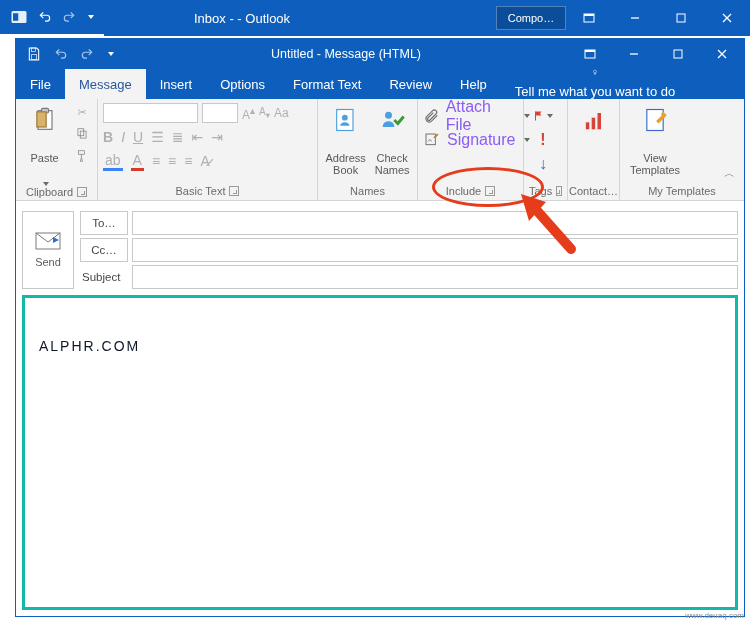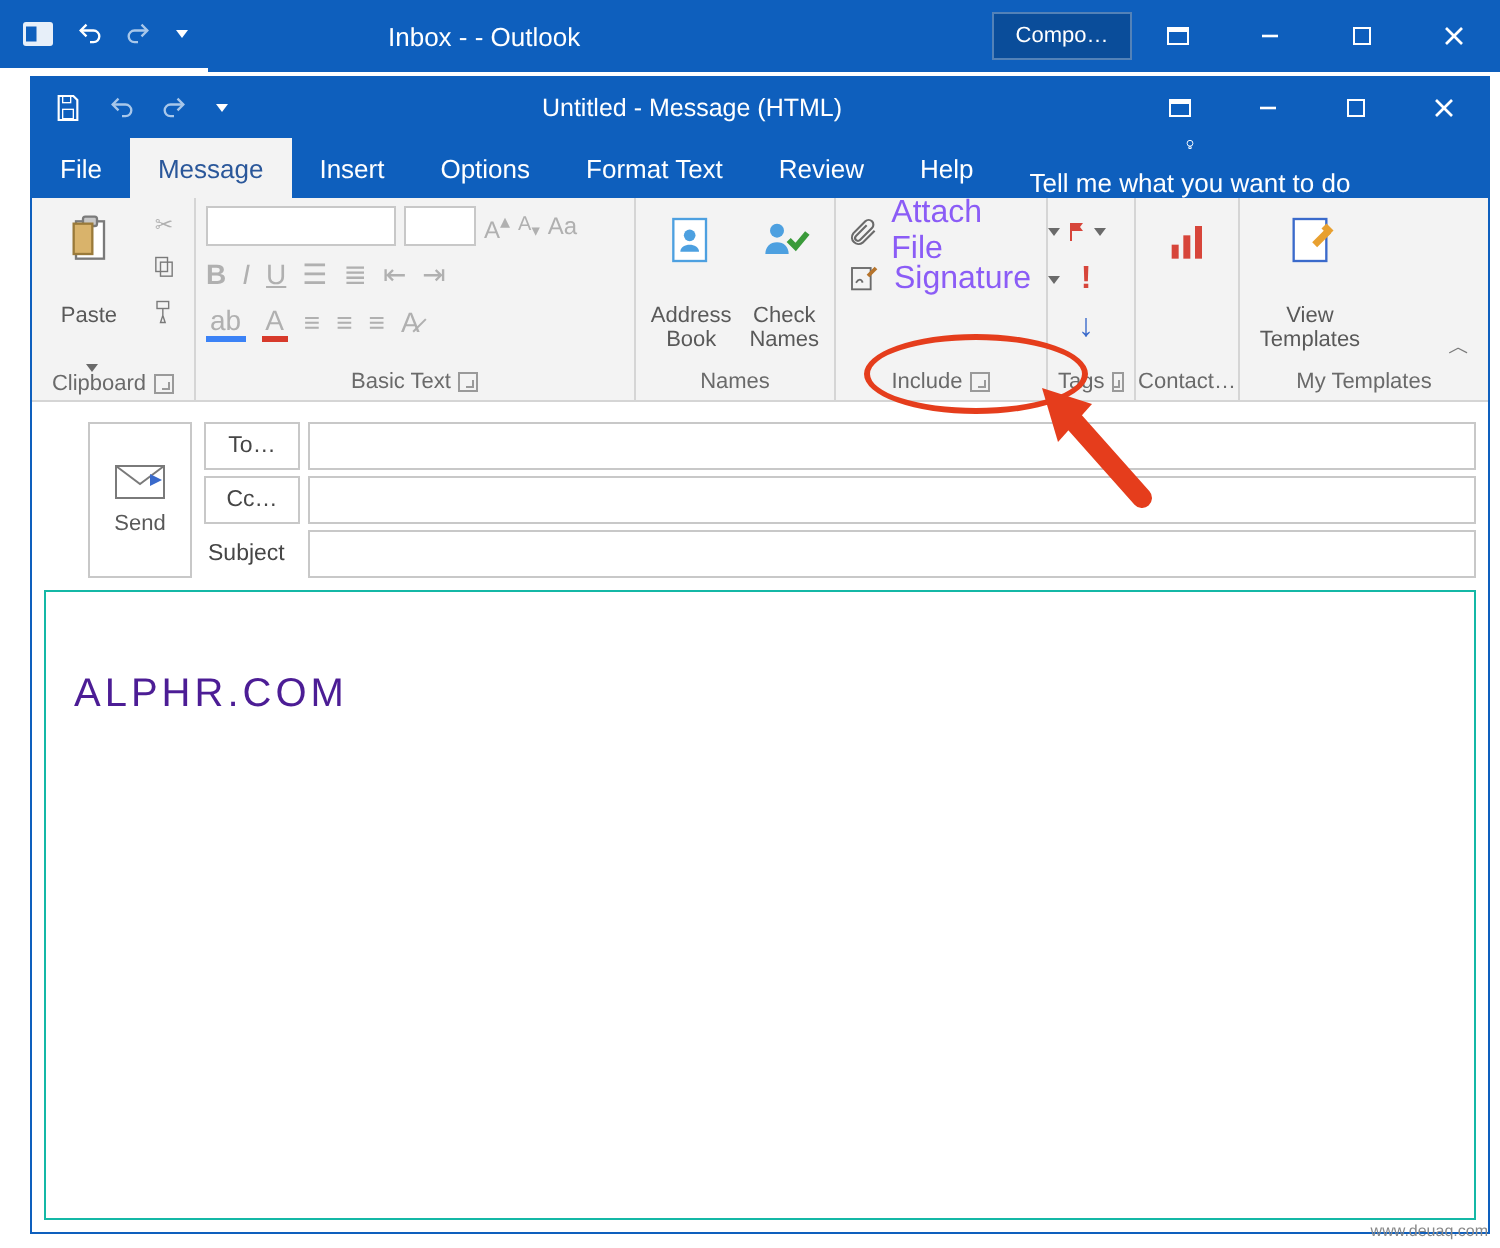--- a/index.html
+++ b/index.html
@@ -73,28 +73,28 @@
 
   .tags-col { display:flex; flex-direction:column; gap:4px; padding:4px 4px 0; align-items:center; }
   .tags-col .t { width:20px; height:20px; display:flex; align-items:center; justify-content:center; }
 
   
   .highlight { position:absolute; width:112px; height:40px; border:3px solid #e53d1c; border-radius:50%; left:416px; top:128px; z-index:5; pointer-events:none; }
   .arrow { position:absolute; left:500px; top:155px; width:70px; height:60px; z-index:5; pointer-events:none; }
 
   
   .fields { padding:10px 6px 6px 6px; display:flex; gap:6px; }
-  .sendbox { width:52px; border:1px solid #c8c8c8; display:flex; flex-direction:column; align-items:center; justify-content:center; gap:6px; padding:8px 0; color:#595959; font-size:11px;margin-left:22px; }
+  .sendbox { width:52px; border:1px solid #c8c8c8; display:flex; flex-direction:column; align-items:center; justify-content:center; gap:6px; padding:8px 0; color:#595959; font-size:11px; }
   .fieldrows { flex:1; display:flex; flex-direction:column; gap:3px; }
   .fieldrow { display:flex; gap:4px; height:24px; }
   .fieldbtn { width:48px; border:1px solid #c8c8c8; display:flex; align-items:center; justify-content:center; font-size:11.5px; color:#464646; }
   .fieldbtn.plain { border:none; justify-content:flex-start; padding-left:2px; }
   .fieldinput { flex:1; border:1px solid #c8c8c8; background:#fff; }
 
-  .bodyarea { flex:1; border:1px solid #14b8a6; margin:0 6px 6px; padding:40px 14px; font-family:"Segoe Script","Comic Sans MS",cursive; font-size:20px; letter-spacing:2px; color:#4c1d95; }
+  .bodyarea { flex:1; border:3px solid #14b8a6; margin:0 6px 6px; padding:40px 14px; font-family:"Segoe Script","Comic Sans MS",cursive; font-size:14px; letter-spacing:2px; color:#0f172a; }
 
   .watermark { position:absolute; right:6px; bottom:4px; font-size:8px; color:#888; z-index:3; }
 
   .ico-svg { stroke:#7a7a7a; fill:none; stroke-width:1.2; }
 </style>
 </head>
 <body>
 
 <div class="parent-titlebar">
   <div class="qat">

